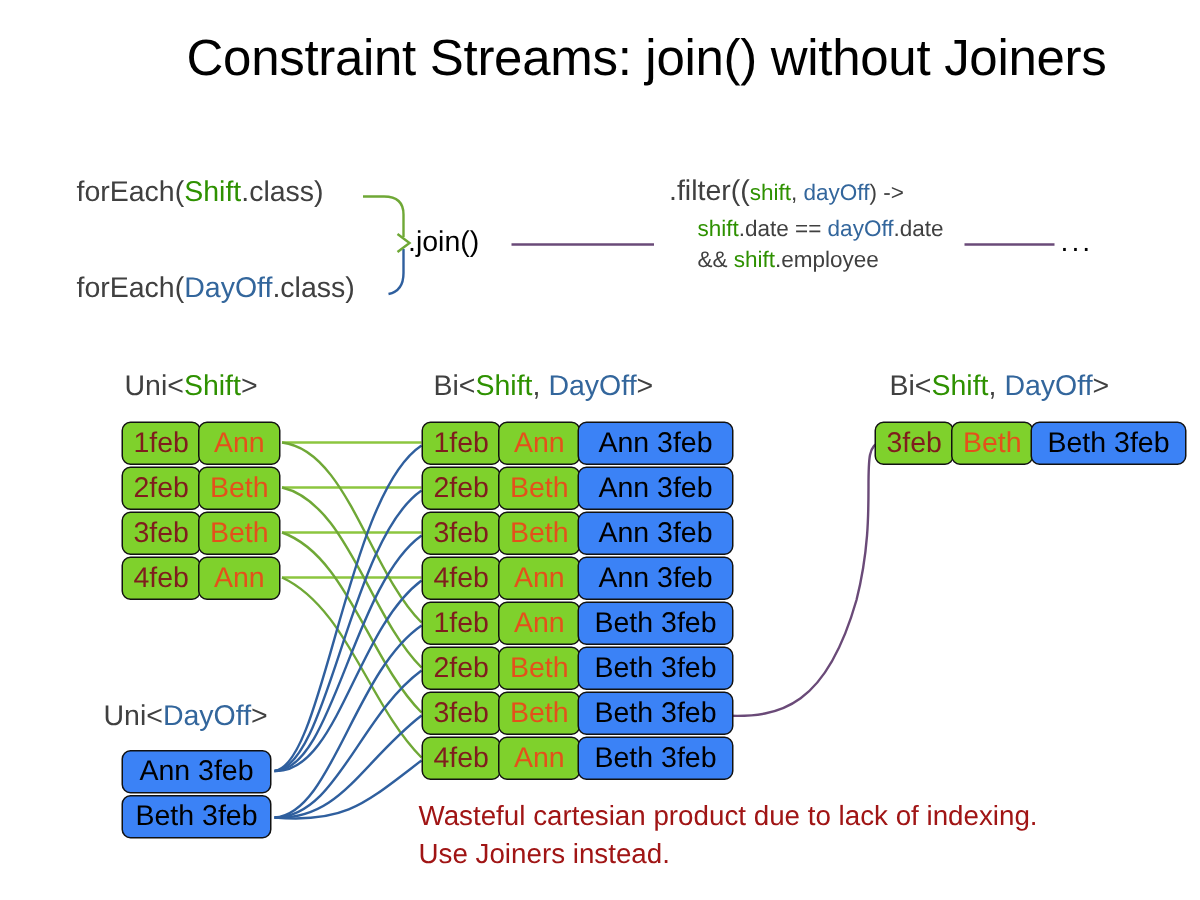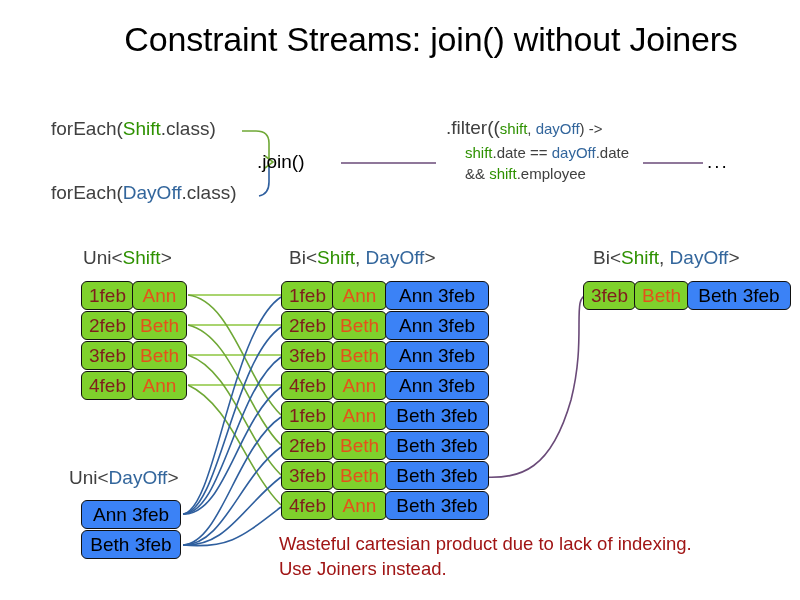--- a/index.html
+++ b/index.html
@@ -163,21 +163,21 @@
   <div class="title">Constraint Streams: join() without Joiners</div>
 
   <div class="code-line" style="left:20px; top:118px;">
     <span class="tok-plain">forEach(</span><span class="tok-shift">Shift</span><span class="tok-plain">.class)</span>
   </div>
 
   <div class="code-line" style="left:20px; top:182px;">
     <span class="tok-plain">forEach(</span><span class="tok-dayoff">DayOff</span><span class="tok-plain">.class)</span>
   </div>
 
-  <div class="joinlabel" style="left:226px; top:151px;">.join()</div>
+  <div class="joinlabel" style="left:241px; top:151px;">.join()</div>
 
   <div class="ellipsis" style="left:676px; top:151px;">...</div>
 
   <div class="code-line" style="left:415px; top:117px;">
     <span class="tok-plain">.filter((</span><span class="code-small tok-shift">shift</span><span class="code-small tok-plain">, </span><span class="code-small tok-dayoff">dayOff</span><span class="code-small tok-plain">) -&gt;</span>
   </div>
 
   <div class="code-line code-small" style="left:434px; top:144px;">
     <span class="tok-shift">shift</span><span class="tok-plain">.date == </span><span class="tok-dayoff">dayOff</span><span class="tok-plain">.date</span>
   </div>

